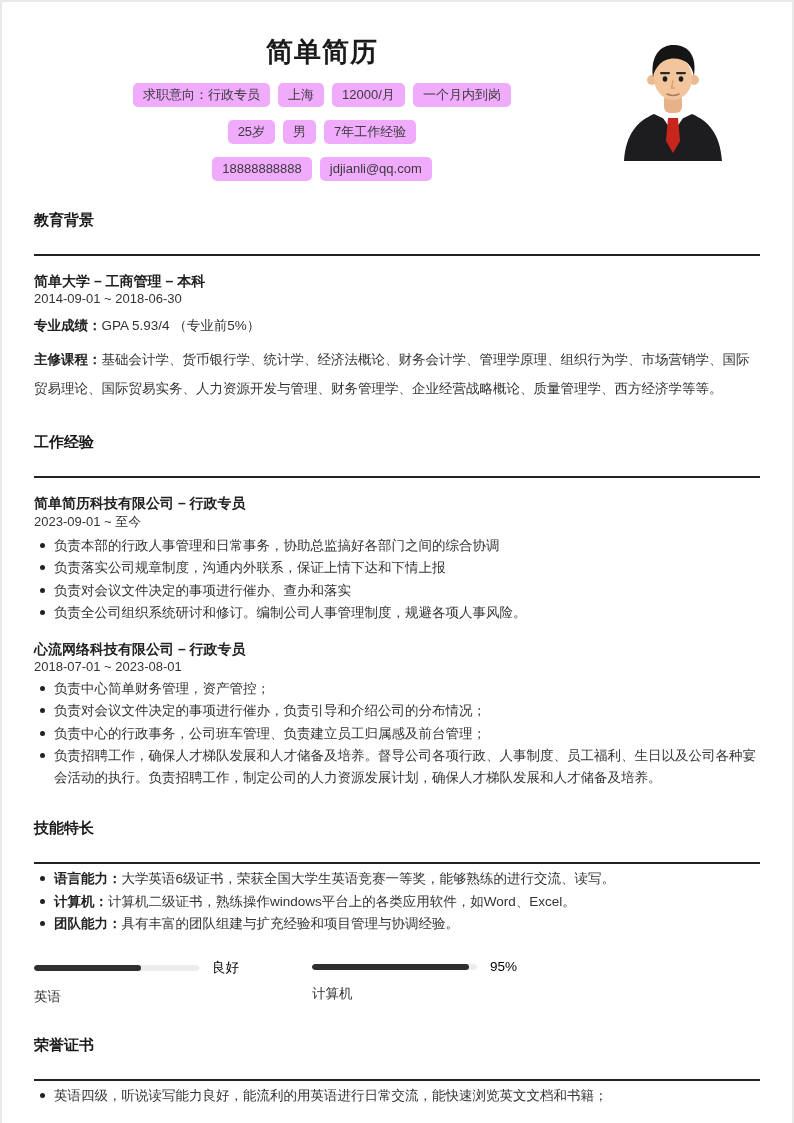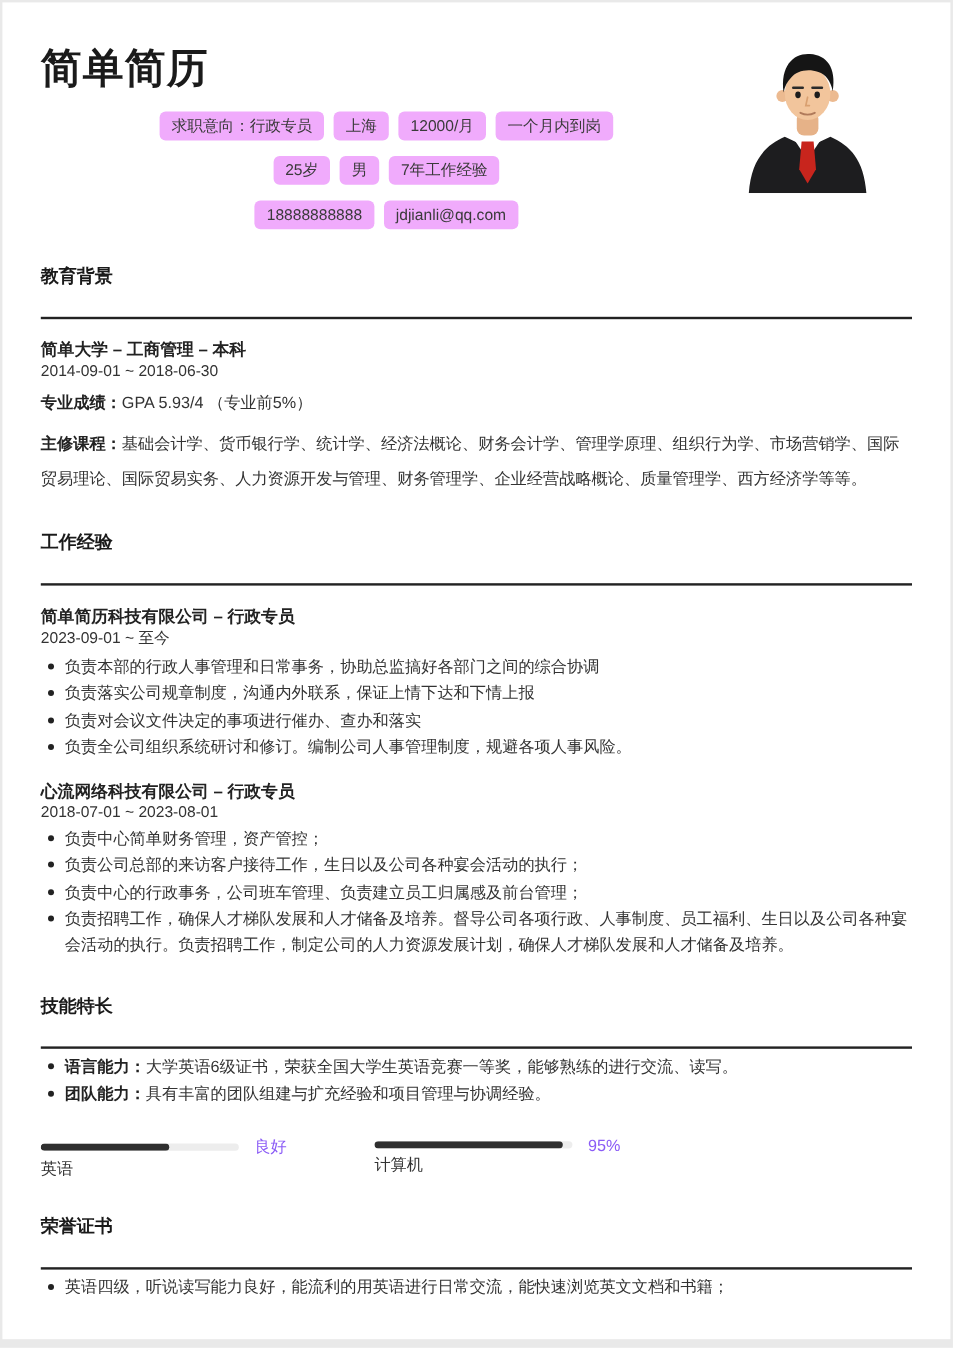--- a/index.html
+++ b/index.html
@@ -13,24 +13,24 @@
     margin: 2px auto 7px;
     background: #ffffff;
     padding: 14px 32px 26px;
     position: relative;
   }
 
   
   .header { position: relative; min-height: 142px; }
   .header-left { width: calc(100% - 150px); }
   .page-title {
-    font-size: 34px;
+    font-size: 27px;
     font-weight: bold;
     color: #1a1a1a;
-    text-align: left;
+    text-align: center;
     margin: 18px 0 0;
     letter-spacing: 1px;
   }
   .pill-row { display: flex; justify-content: center; gap: 8px; margin-top: 13px; flex-wrap: wrap; }
   .pill {
     background: #f0abfc;
     color: #3a3a3a;
     font-size: 13px;
     line-height: 1;
     padding: 5px 10px 6px;
@@ -81,22 +81,22 @@
     height: 5px;
     border-radius: 50%;
     background: #222;
   }
 
   
   .bars { display: grid; grid-template-columns: 278px 278px; margin-top: 24px; }
   .bar-row { display: flex; align-items: center; gap: 13px; }
   .bar-track { width: 165px; height: 6px; background: #ededed; border-radius: 3px; overflow: hidden; flex: none; }
   .bar-fill { height: 100%; background: #2f2f2f; border-radius: 3px; width: 0; }
-  .bar-value { font-size: 13.5px; color: #8b5cf6; }
-  .bar-name { font-size: 13.5px; color: #333; }
+  .bar-value { font-size: 13.5px; color: #000000; }
+  .bar-name { font-size: 13.5px; color: #333; margin-top: 11px; }
 </style>
 </head>
 <body>
 
 <div class="page">
 
   <div class="header">
     <div class="header-left">
       <h1 class="page-title">简单简历</h1>
 
@@ -177,31 +177,32 @@
       </ul>
     </div>
 
     <div class="job">
       <div class="entry-head">
         <span class="entry-name">心流网络科技有限公司 – 行政专员</span>
         <span class="entry-date">2018-07-01 ~ 2023-08-01</span>
       </div>
       <ul class="bullets">
         <li>负责中心简单财务管理，资产管控；</li>
-        <li>负责公司总部的来访客户接待工作，生日以及公司各种宴会活动的执行；</li>
+        <li>负责对会议文件决定的事项进行催办，负责引导和介绍公司的分布情况；</li>
         <li>负责中心的行政事务，公司班车管理、负责建立员工归属感及前台管理；</li>
         <li>负责招聘工作，确保人才梯队发展和人才储备及培养。督导公司各项行政、人事制度、员工福利、生日以及公司各种宴会活动的执行。负责招聘工作，制定公司的人力资源发展计划，确保人才梯队发展和人才储备及培养。</li>
       </ul>
     </div>
   </div>
 
   <div class="section">
     <div class="section-head">技能特长</div>
     <ul class="bullets">
       <li><span class="info-label">语言能力：</span><span>大学英语6级证书，荣获全国大学生英语竞赛一等奖，能够熟练的进行交流、读写。</span></li>
+      <li><span class="info-label">计算机：</span><span>计算机二级证书，熟练操作windows平台上的各类应用软件，如Word、Excel。</span></li>
       <li><span class="info-label">团队能力：</span><span>具有丰富的团队组建与扩充经验和项目管理与协调经验。</span></li>
     </ul>
 
     <div class="bars">
       <div class="bar-cell">
         <div class="bar-row">
           <div class="bar-track">
             <div class="bar-fill" style="width: 65%;"></div>
           </div>
           <span class="bar-value">良好</span>

